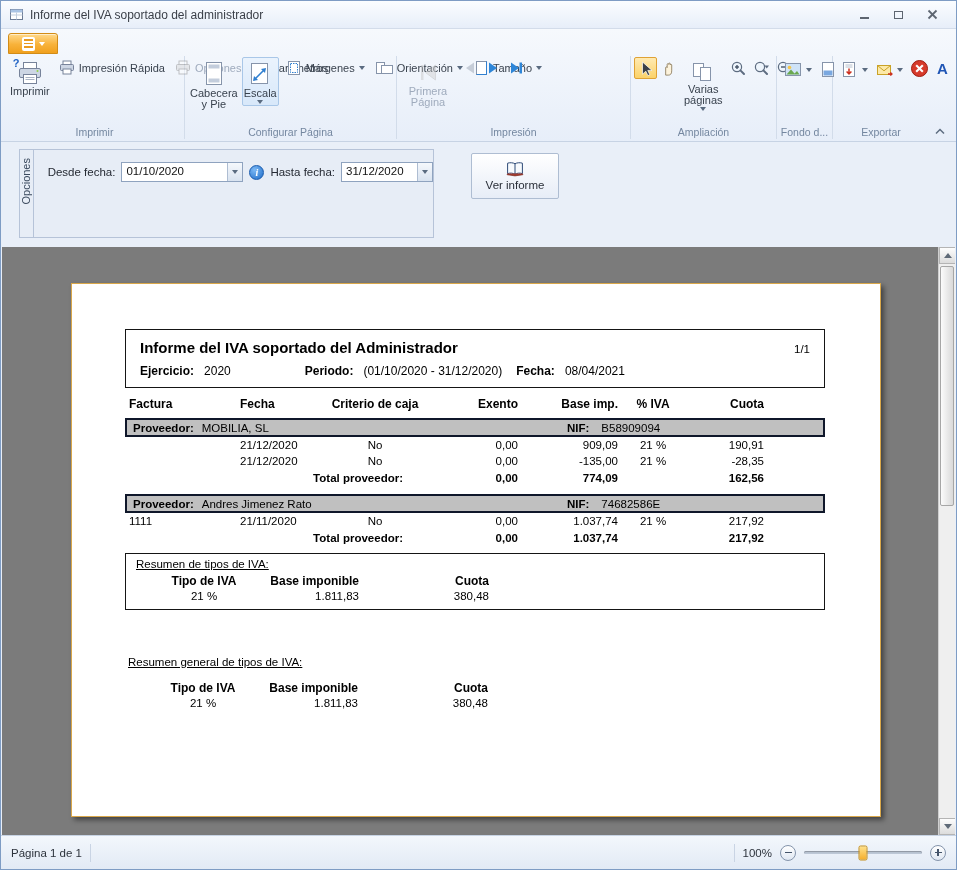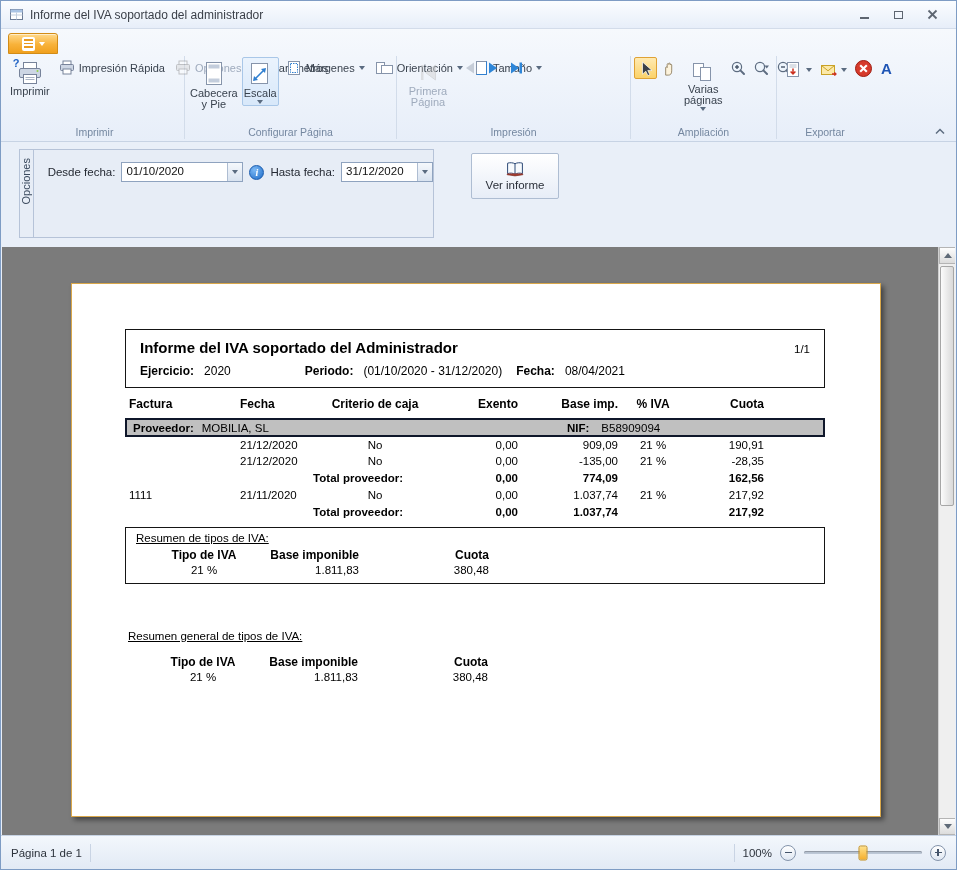--- a/index.html
+++ b/index.html
@@ -342,20 +342,41 @@
                   <circle cx="7" cy="7" r="4.6" fill="#eef5fc" stroke="#5d6c80" stroke-width="1.2"></circle>
                   <line x1="10.4" y1="10.4" x2="14" y2="14" stroke="#5d6c80" stroke-width="2" stroke-linecap="round"></line>
                   <line x1="5" y1="7" x2="9" y2="7" stroke="#3b4a5e" stroke-width="1.3"></line>
                 </svg>
             </div>
           </div>
         </div>
         <div class="grp-label">Ampliación</div>
       </div>
 
+      <div class="grp" style="width:56px">
+        <div class="grp-body">
+          <div class="vcol">
+            <div class="ib">
+              <svg width="20" height="18" viewBox="0 0 20 18">
+                  <rect x="2.5" y="2.5" width="15" height="12" fill="#cfe3f7" stroke="#8694aa"></rect>
+                  <circle cx="6.5" cy="6.5" r="1.8" fill="#f6c64a"></circle>
+                  <path d="M3.5 13.5 L8 8.5 L11.5 12.5 L14 10 L16.5 13.5 Z" fill="#6aa84f"></path>
+                </svg>
+              <span class="caret"></span>
+            </div>
+            <div class="ib">
+              <svg width="20" height="18" viewBox="0 0 20 18">
+                  <rect x="4.5" y="1.5" width="11" height="14" fill="#fff" stroke="#8694aa"></rect>
+                  <rect x="5.5" y="9.5" width="9" height="5" fill="#7aa8e0"></rect>
+                </svg>
+            </div>
+          </div>
+        </div>
+        <div class="grp-label">Fondo d...</div>
+      </div>
 
       <div class="grp" style="width:96px">
         <div class="grp-body">
           <div class="vcol">
             <div class="ib">
               <svg width="20" height="18" viewBox="0 0 20 18">
                   <rect x="4.5" y="1.5" width="11" height="14" fill="#fff" stroke="#8694aa"></rect>
                   <line x1="6.5" y1="4" x2="13.5" y2="4" stroke="#b6c0ce"></line>
                   <line x1="6.5" y1="6" x2="13.5" y2="6" stroke="#b6c0ce"></line>
                   <path d="M10 7.5 L10 12.5 M7.6 10.4 L10 13 L12.4 10.4" stroke="#cc2f1f" stroke-width="1.5" fill="none"></path>
@@ -482,20 +503,24 @@
           <span class="c7">-28,35</span>
         </div>
         <div class="rgrid rtotal b">
           <span class="tlabel">Total proveedor:</span>
           <span class="c4">0,00</span>
           <span class="c5">774,09</span>
           <span class="c6"></span>
           <span class="c7">162,56</span>
         </div>
 
+        <div class="provbar">
+          <span class="b">Proveedor:</span><span class="pname">Andres Jimenez Rato</span>
+          <span class="nif"><span class="b">NIF:</span><span class="nifval">74682586E</span></span>
+        </div>
         <div class="rgrid rrow">
           <span class="c1">1111</span>
           <span class="c2">21/11/2020</span>
           <span class="c3">No</span>
           <span class="c4">0,00</span>
           <span class="c5">1.037,74</span>
           <span class="c6">21 %</span>
           <span class="c7">217,92</span>
         </div>
         <div class="rgrid rtotal b">

